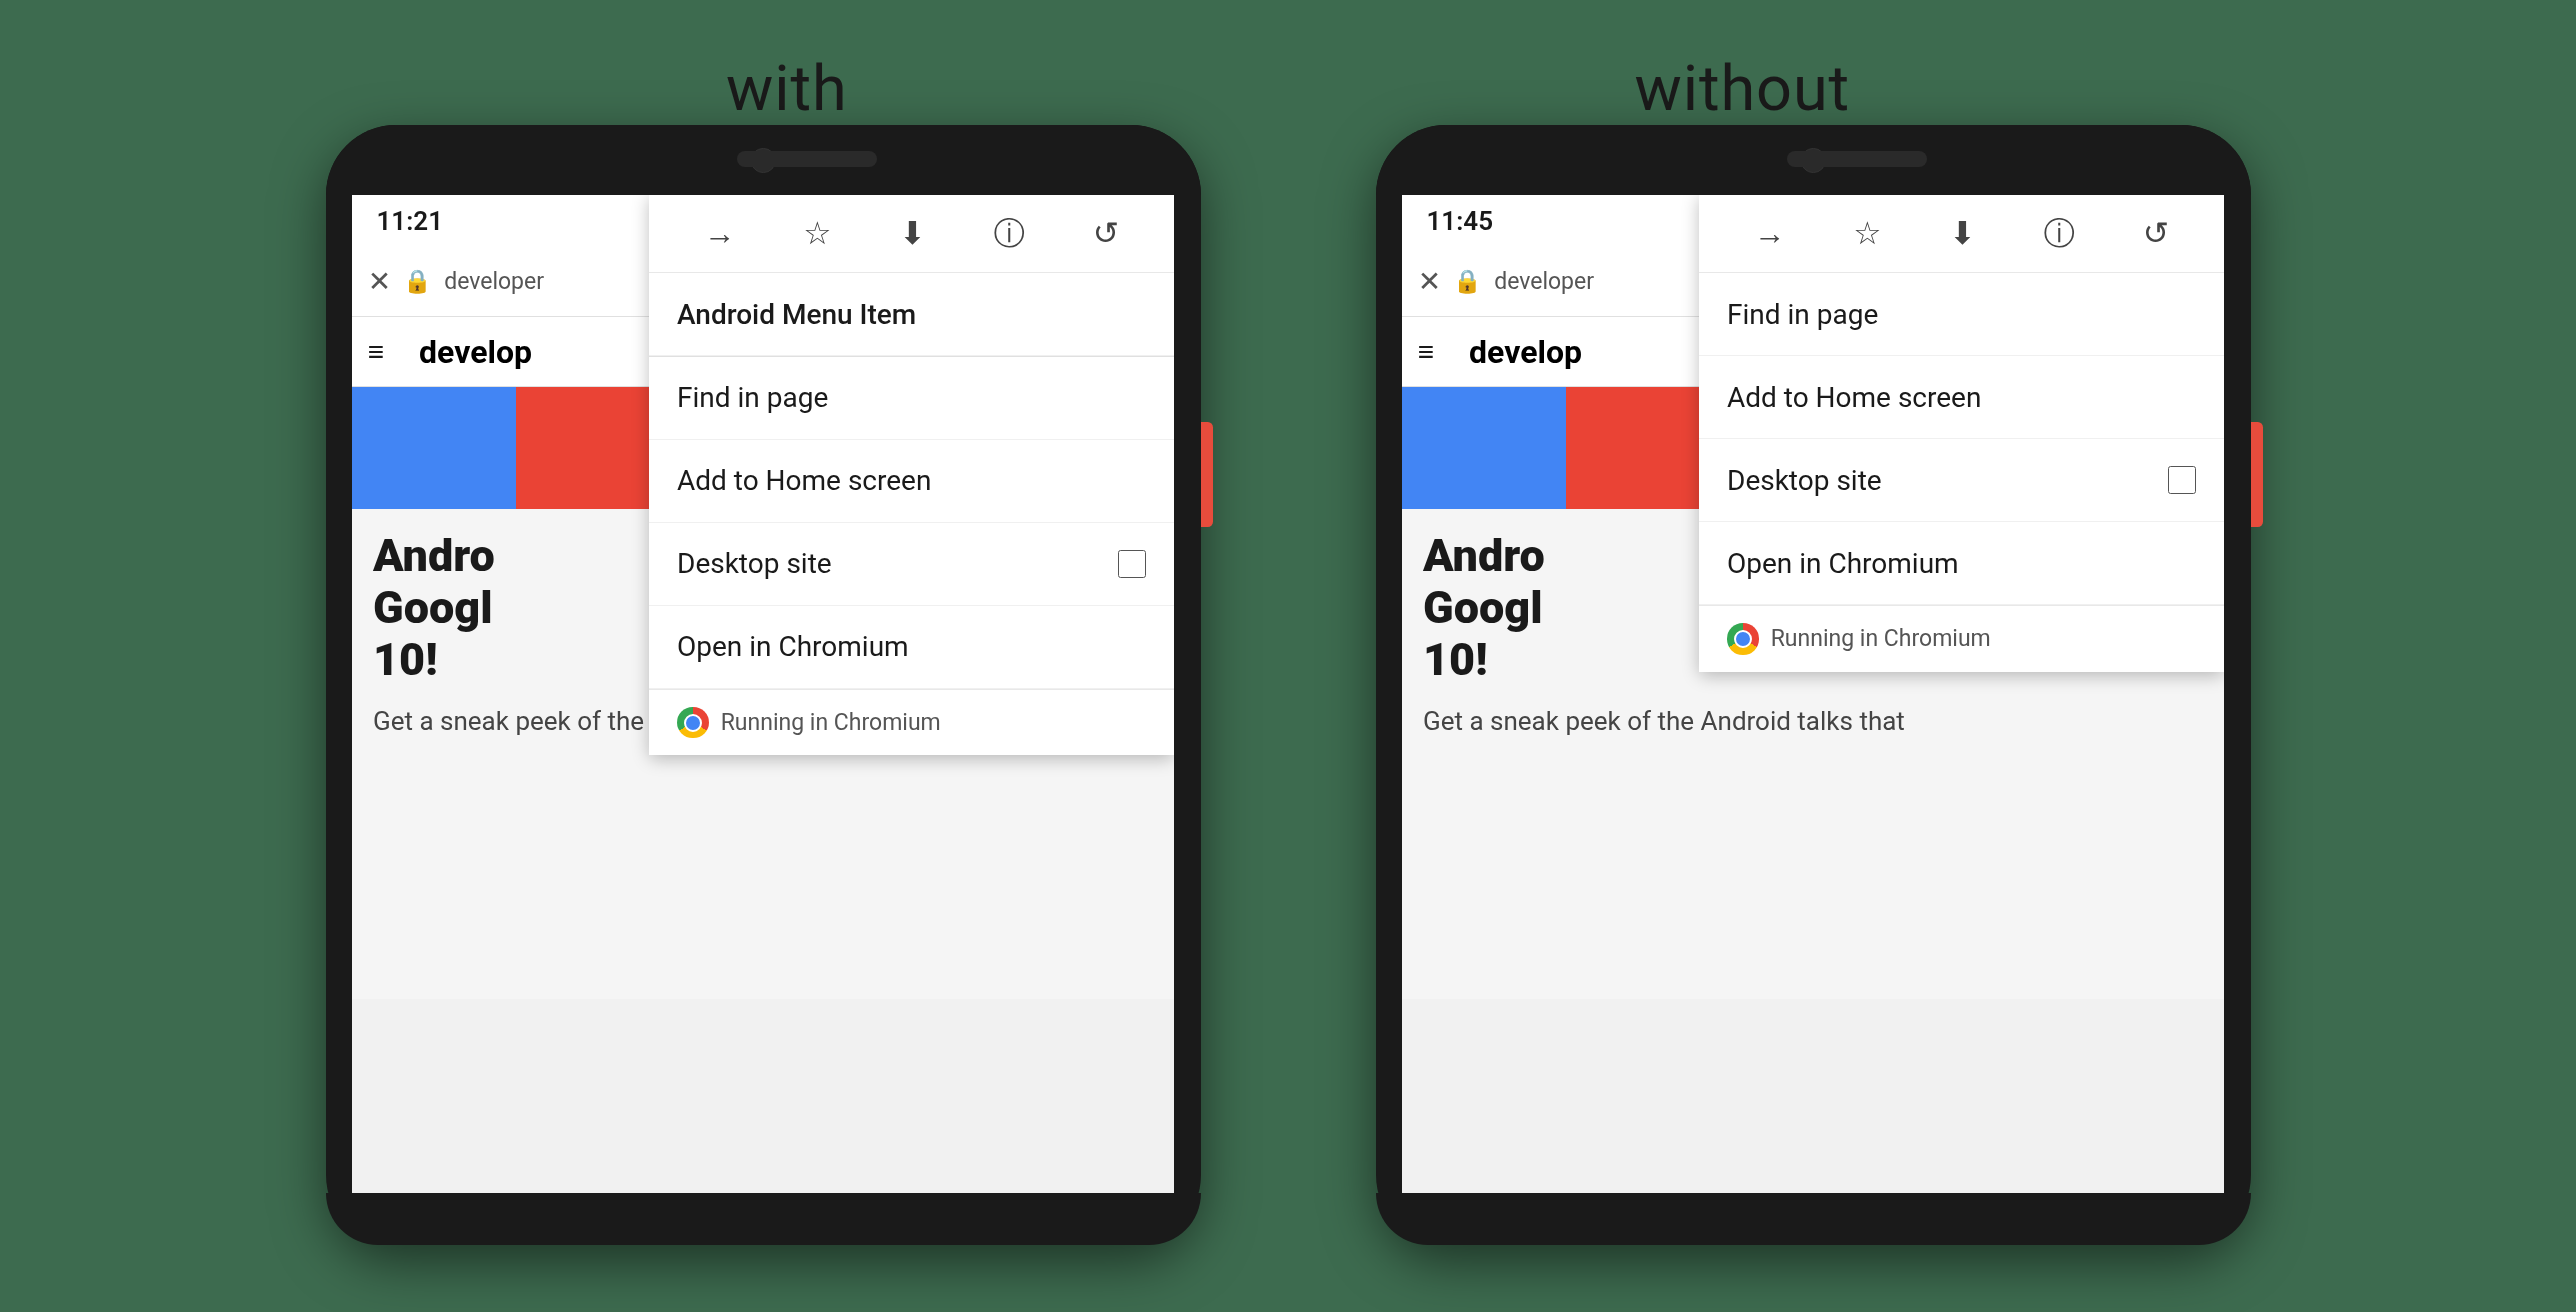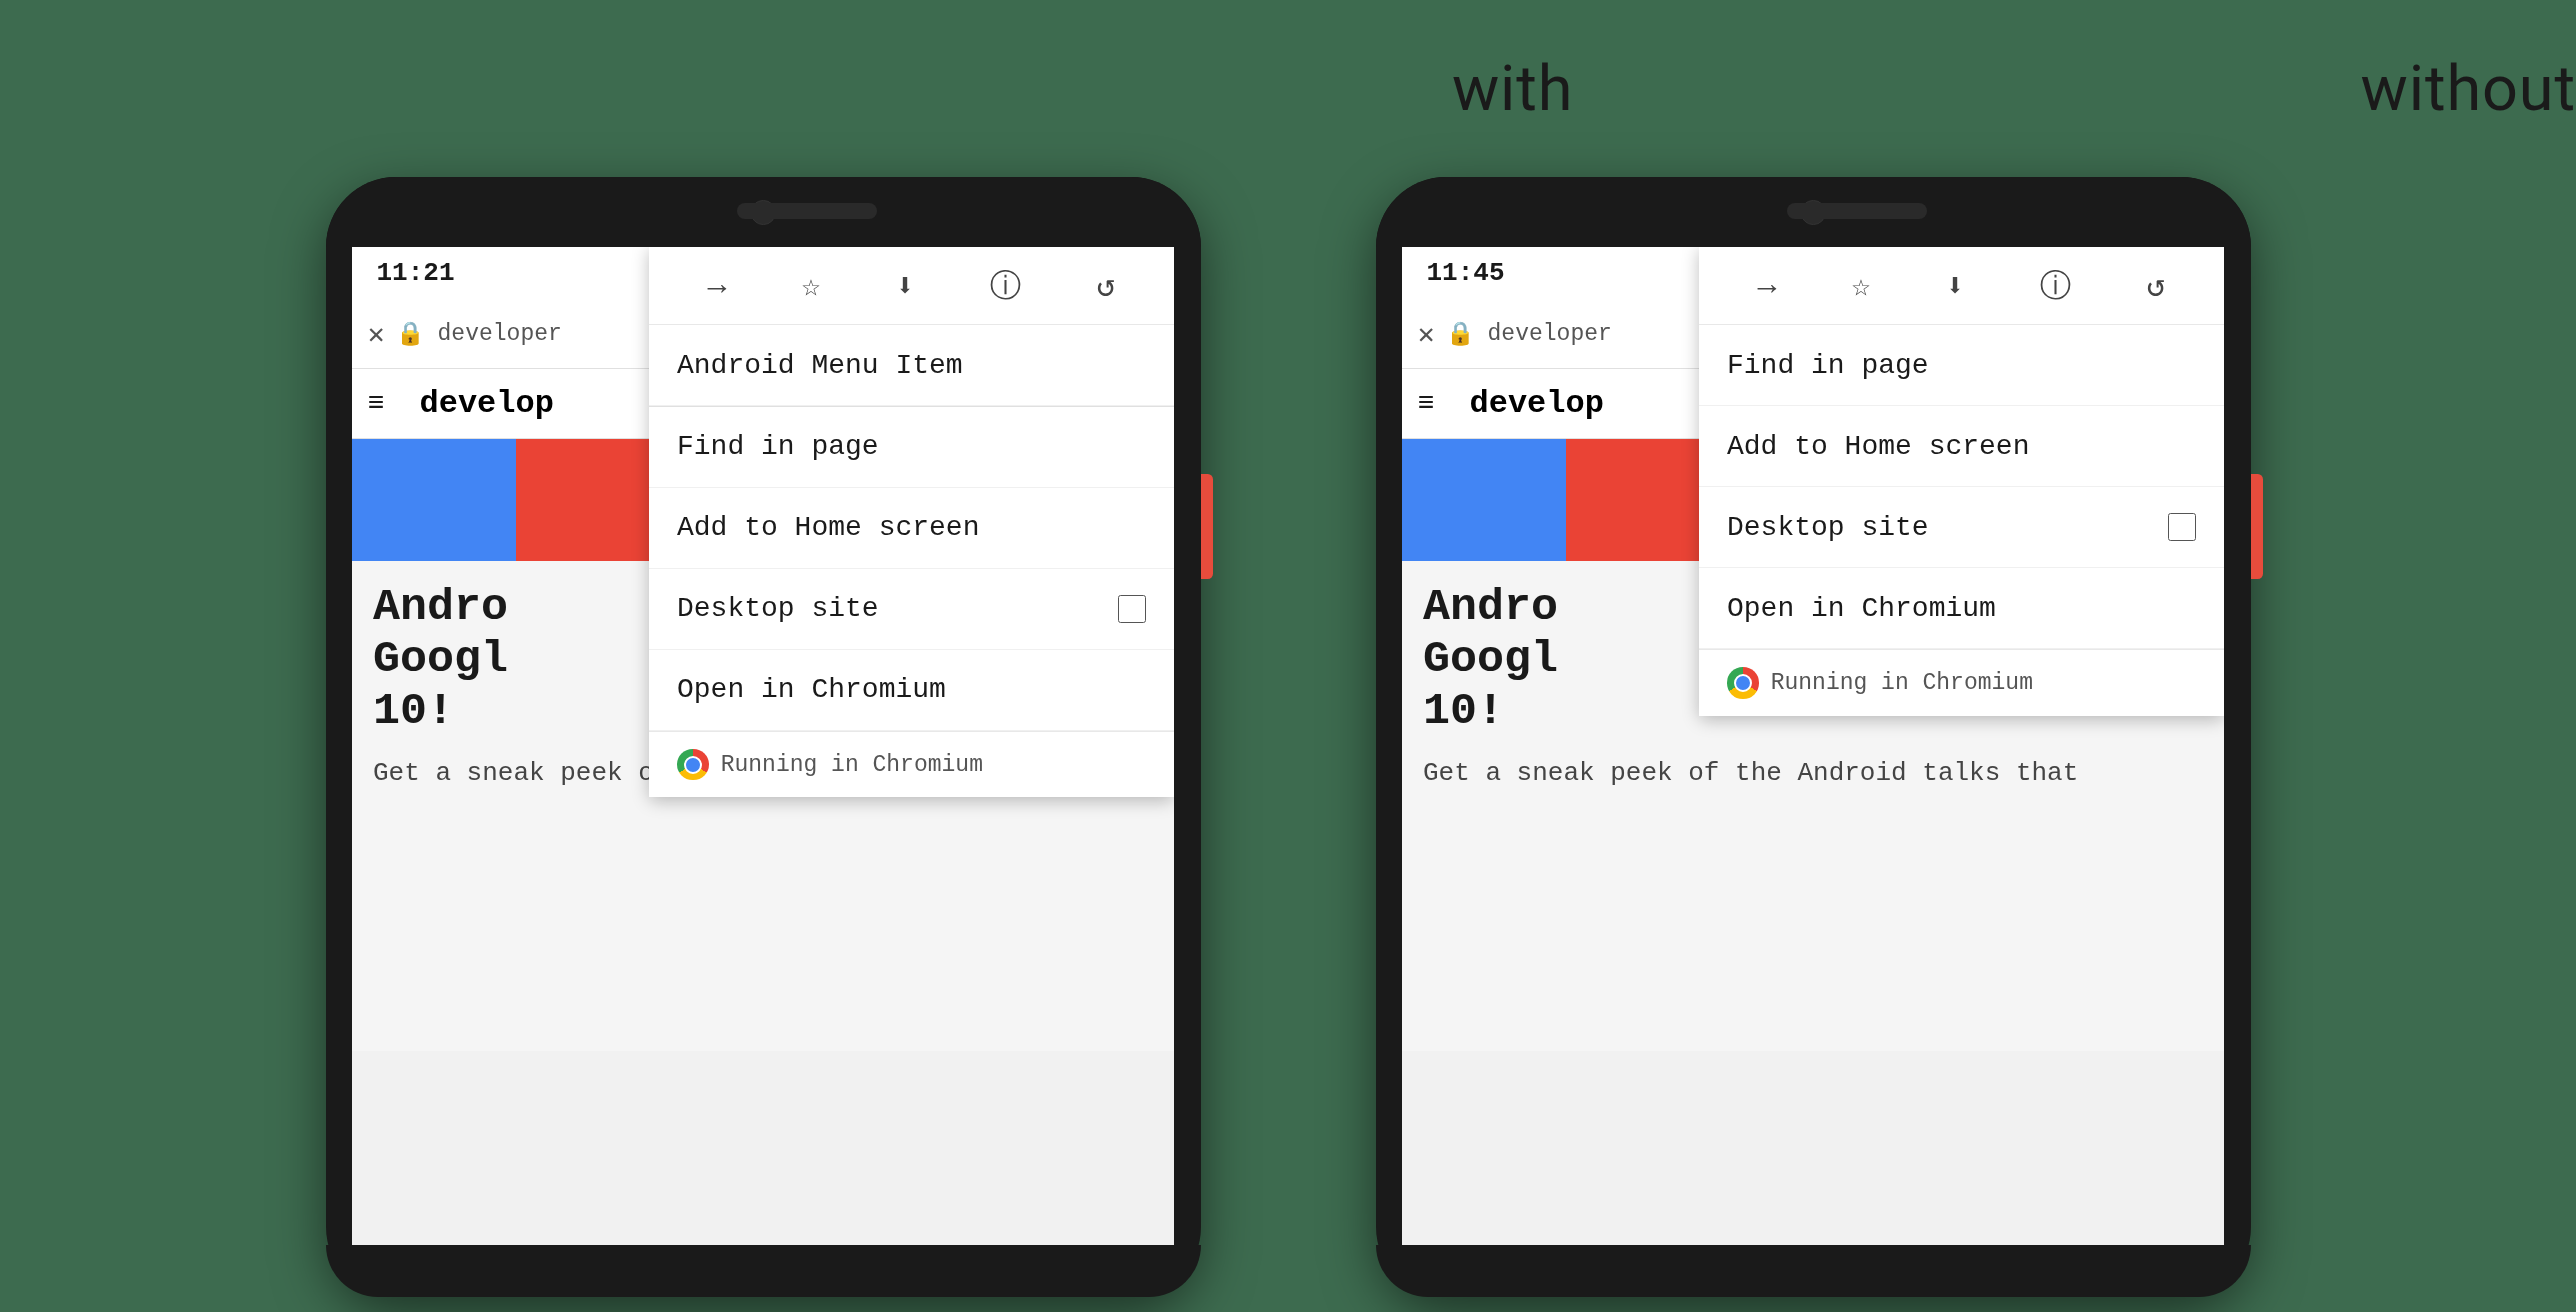--- a/index.html
+++ b/index.html
@@ -10,24 +10,23 @@
       display: flex;
       flex-direction: column;
       align-items: center;
       justify-content: flex-start;
       font-family: 'Roboto', Arial, sans-serif;
       overflow: hidden;
     }
     .labels-row {
       display: flex;
       width: 100%;
-      justify-content: flex-end;
+      justify-content: center;
       gap: 787px;
       margin-top: 52px;
-      margin-bottom: 52px;
     }
     .label-text {
       font-size: 63px;
       color: #1a1a1a;
       font-weight: 400;
       letter-spacing: 0.9px;
     }
     .phones-row {
       display: flex;
       gap: 175px;
@@ -39,21 +38,20 @@
       width: 875px;
       height: 1120px;
       background: #1a1a1a;
       border-radius: 70px;
       position: relative;
       box-shadow: 0 17.5px 52px rgba(0,0,0,0.5);
       display: flex;
       flex-direction: column;
       align-items: center;
       padding: 0;
-      font-family: Liberation Mono, monospace;
     }
     .phone-top-bar {
       width: 100%;
       height: 70px;
       display: flex;
       align-items: center;
       justify-content: center;
       position: relative;
       border-radius: 70px 70px 0 0;
       background: #1a1a1a;

